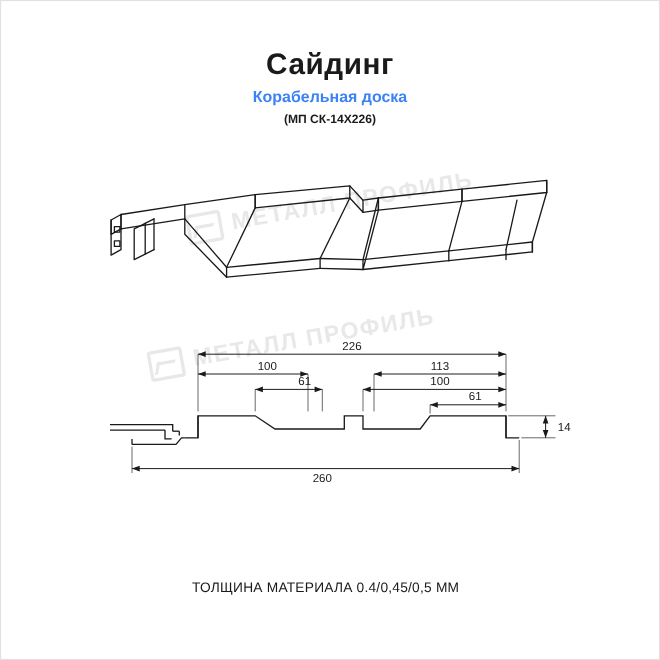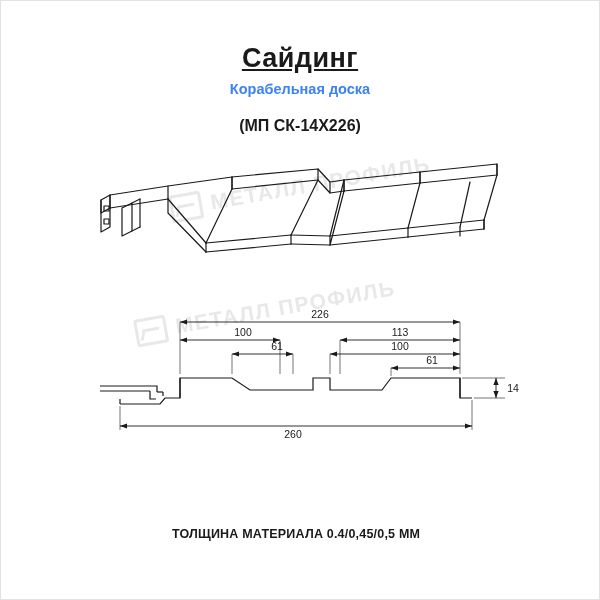--- a/index.html
+++ b/index.html
@@ -35,42 +35,41 @@
     top: 44px;
     width: 600px;
     text-align: center;
   }
   .title-main {
     font-size: 27px;
     font-weight: bold;
     letter-spacing: 0.5px;
     line-height: 1.05;
     color: #1a1a1a;
-    text-decoration: underline;
   }
   .title-sub {
     font-size: 14.5px;
     font-weight: bold;
     margin-top: 9px;
     color: #3b82f6;
   }
   .title-code {
-    font-size: 16px;
-    font-weight: bold;
-    margin-top: 20px;
+    font-size: 11px;
+    font-weight: bold;
+    margin-top: 6px;
     color: #1a1a1a;
   }
   .footer-note {
     position: absolute;
     left: 0;
     top: 527px;
     width: 592px;
     text-align: center;
     font-size: 12.5px;
-    font-weight: bold;
+    font-weight: normal;
     letter-spacing: 0.2px;
     color: #1a1a1a;
   }
   .drawing {
     position: absolute;
     left: 0;
     top: 0;
     width: 600px;
     height: 600px;
   }

